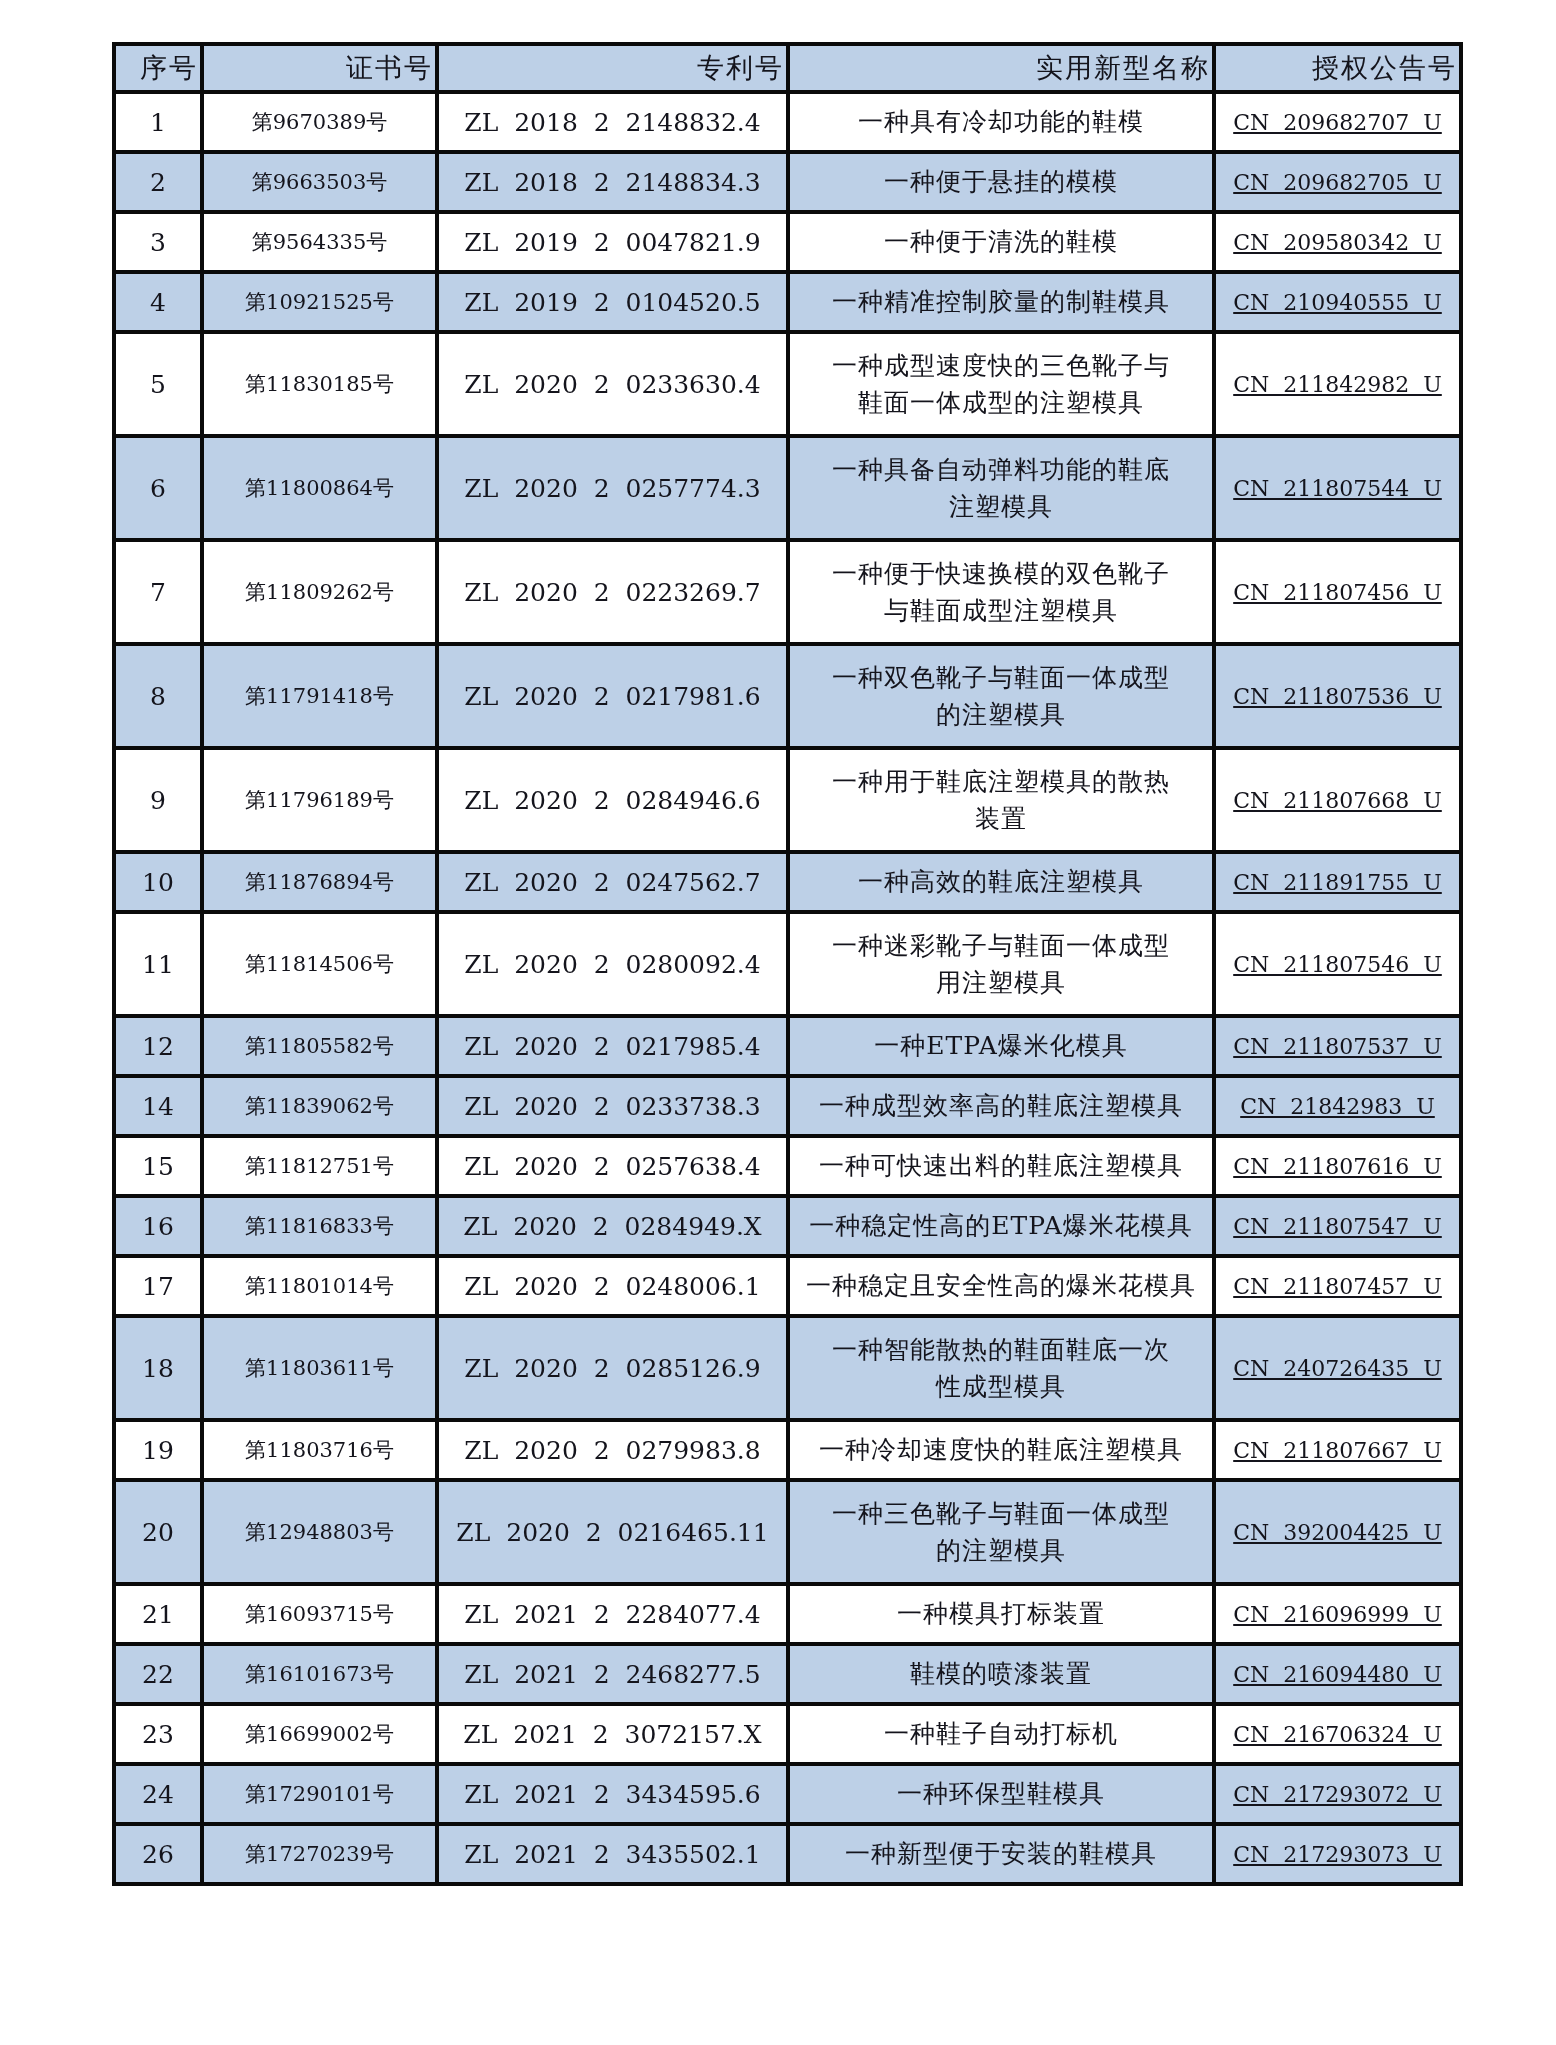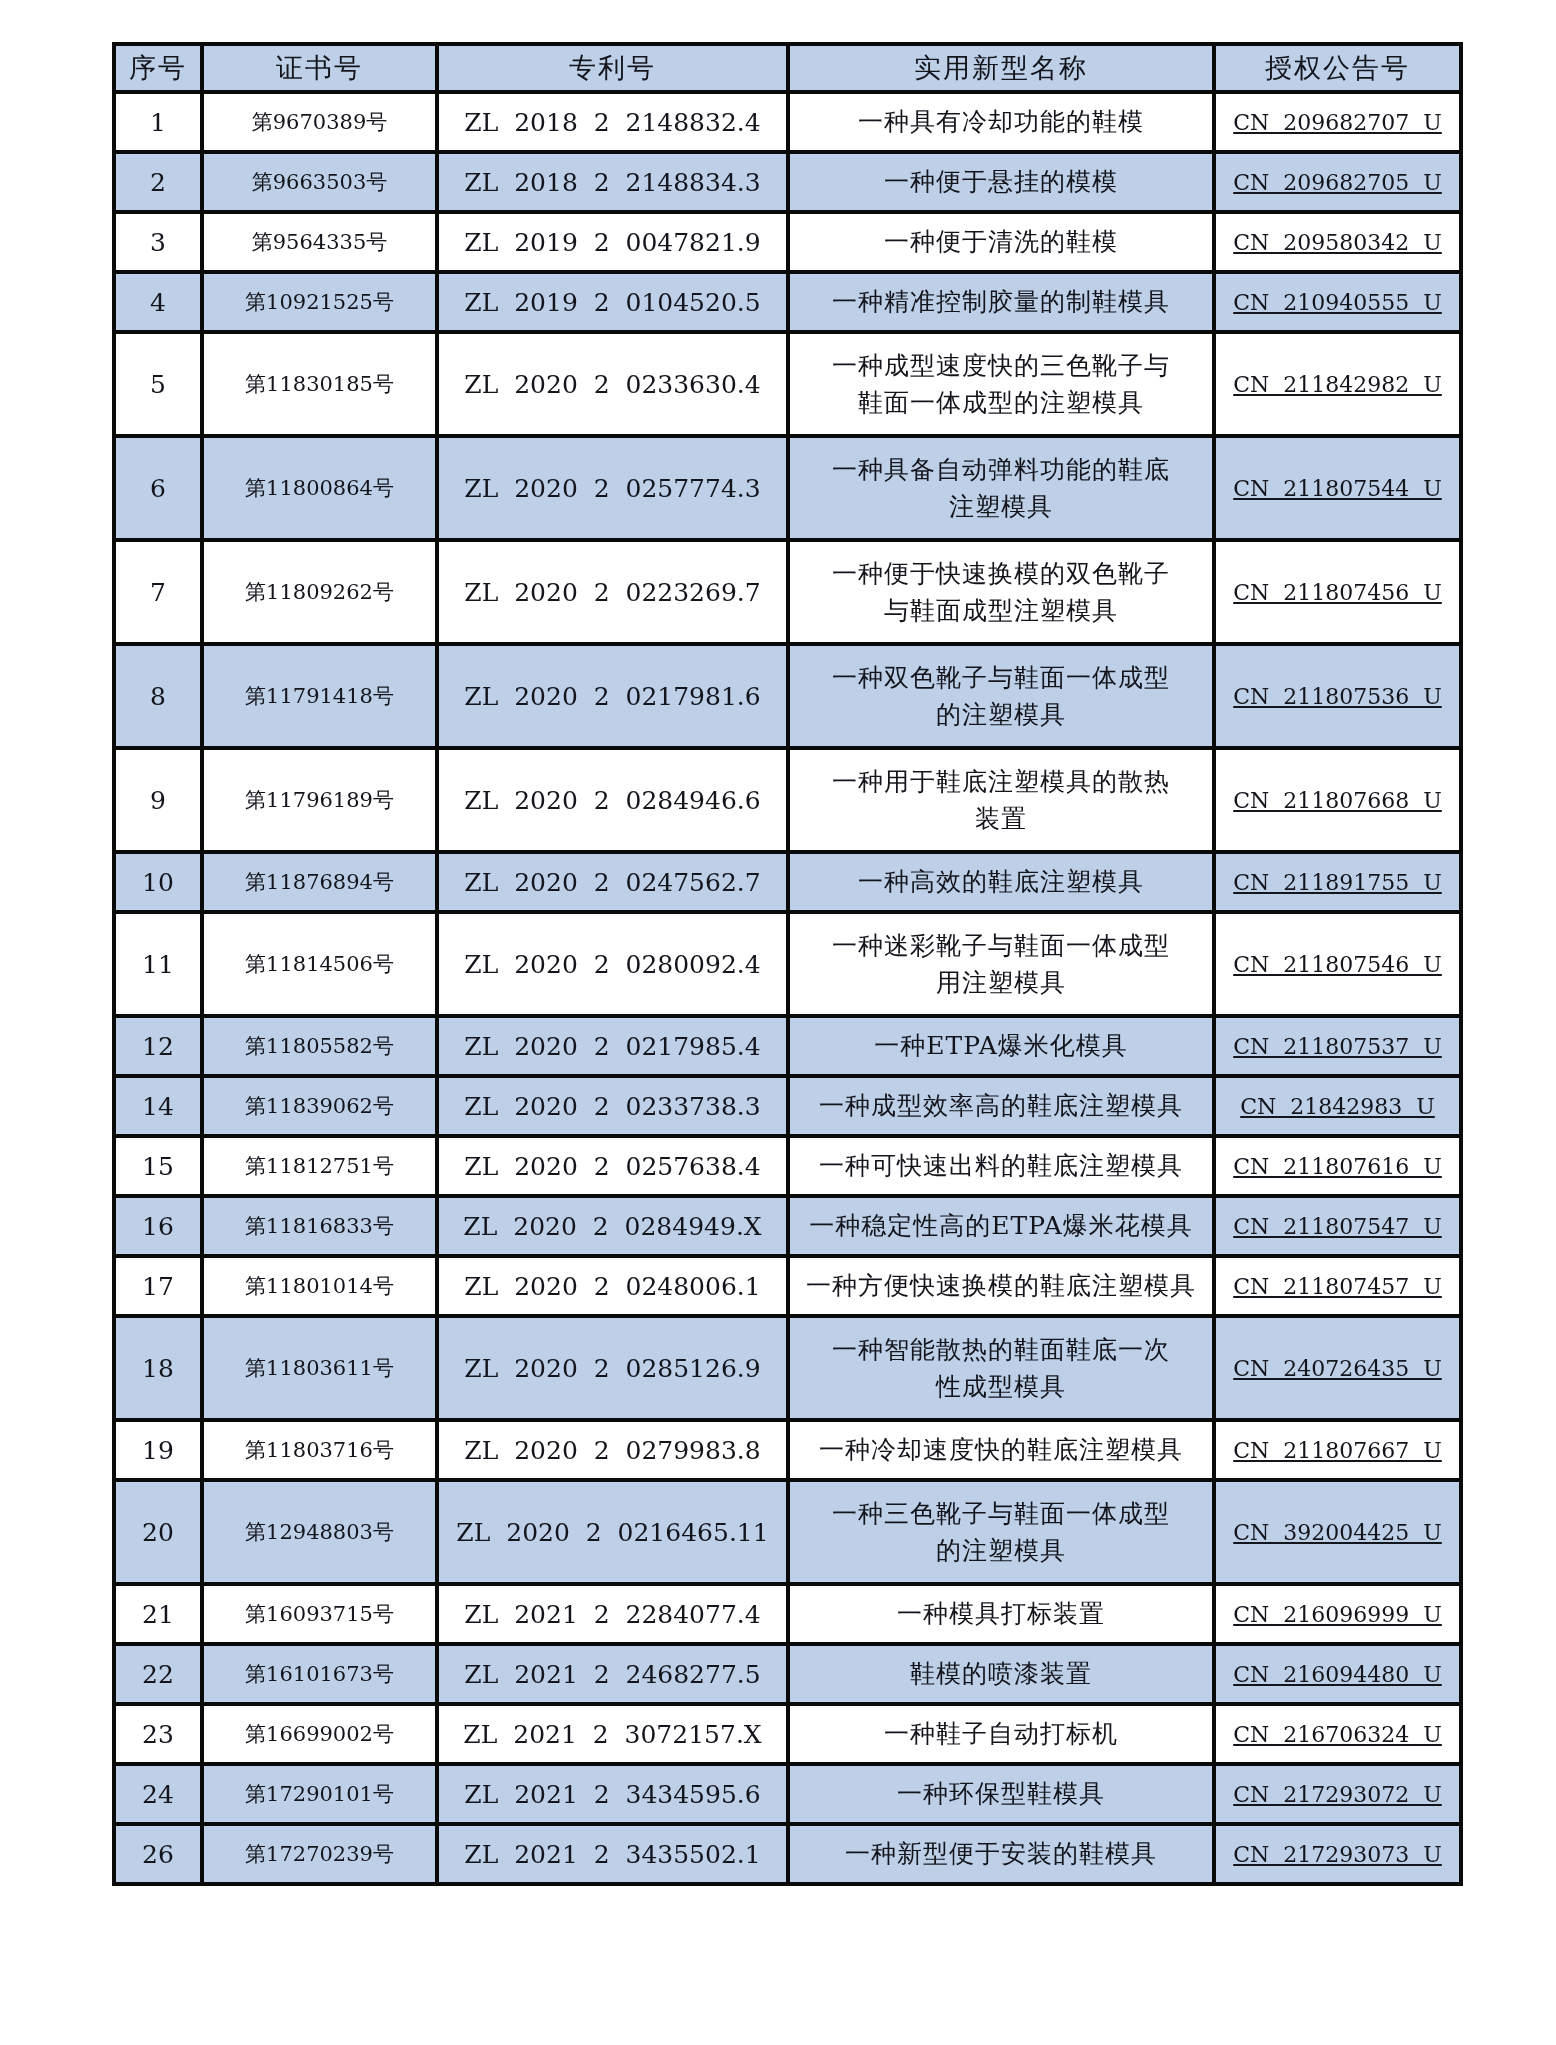--- a/index.html
+++ b/index.html
@@ -36,20 +36,21 @@
     padding: 8px 2px;
     overflow: visible;
   }
   table.patent-table th {
     background: var(--header-bg);
     font-size: 27px;
     font-weight: normal;
     letter-spacing: 2px;
     height: 36px;
     padding: 4px 2px;
+    text-align: right;
   }
   tr.row-even td { background: var(--alt-bg); }
   tr.row-odd  td { background: var(--row-bg); }
   td.cell-serial {
     font-size: 25px;
     height: 40px;
   }
   td.cell-certificate {
     font-size: 21px;
     white-space: nowrap;
@@ -201,21 +202,21 @@
           <td class="cell-serial">16</td>
           <td class="cell-certificate">第11816833号</td>
           <td class="cell-patent">ZL  2020  2  0284949.X</td>
           <td class="cell-name">一种稳定性高的ETPA爆米花模具</td>
           <td class="cell-cn">CN  211807547  U</td>
         </tr>
         <tr class="row-odd">
           <td class="cell-serial">17</td>
           <td class="cell-certificate">第11801014号</td>
           <td class="cell-patent">ZL  2020  2  0248006.1</td>
-          <td class="cell-name">一种方便快速换模的鞋底注塑模具</td>
+          <td class="cell-name">一种稳定且安全性高的爆米花模具</td>
           <td class="cell-cn">CN  211807457  U</td>
         </tr>
         <tr class="row-even double">
           <td class="cell-serial">18</td>
           <td class="cell-certificate">第11803611号</td>
           <td class="cell-patent">ZL  2020  2  0285126.9</td>
           <td class="cell-name">一种智能散热的鞋面鞋底一次
 性成型模具</td>
           <td class="cell-cn">CN  240726435  U</td>
         </tr>

